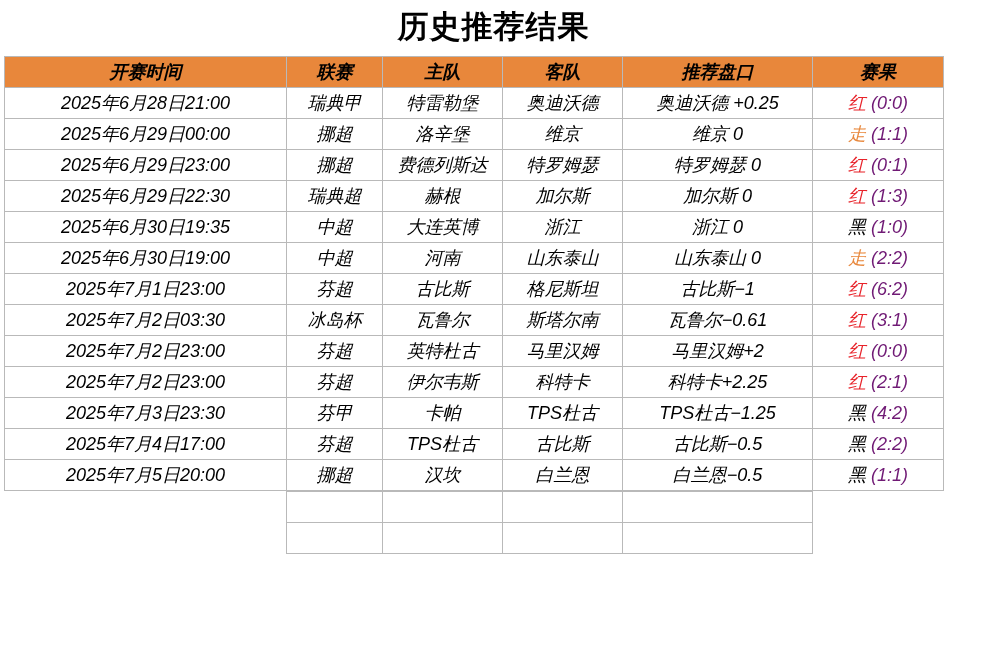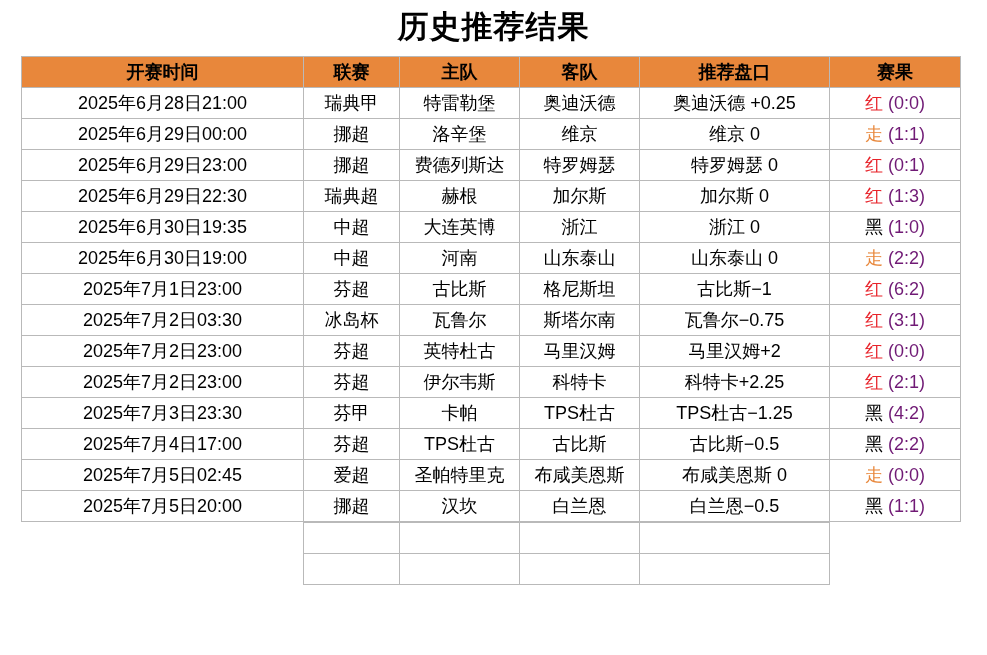--- a/index.html
+++ b/index.html
@@ -25,22 +25,23 @@
     font-size: 31px;
     font-weight: bold;
     color: #000000;
     padding-top: 6px;
     padding-bottom: 8px;
     letter-spacing: 1px;
   }
   table.sheet {
     border-collapse: collapse;
     width: 824px;
-    margin: 0 21px;
+    margin: 0 4px;
     table-layout: fixed;
+    font-style: italic;
   }
   table.sheet td, table.sheet th {
     border: 1px solid #b9b9b9;
     padding: 0;
     height: 30px;
     font-size: 18px;
     color: #000000;
     text-align: center;
     vertical-align: middle;
     white-space: nowrap;
@@ -156,21 +157,21 @@
           <td class="home">古比斯</td>
           <td class="away">格尼斯坦</td>
           <td class="hand">古比斯−1</td>
           <td class="result"><span style="color: rgb(232, 35, 42);">红</span> <span class="score">(6:2)</span></td>
         </tr>
         <tr>
           <td class="time">2025年7月2日03:30</td>
           <td class="league">冰岛杯</td>
           <td class="home">瓦鲁尔</td>
           <td class="away">斯塔尔南</td>
-          <td class="hand">瓦鲁尔−0.75</td>
+          <td class="hand">瓦鲁尔−0.61</td>
           <td class="result"><span style="color: rgb(232, 35, 42);">红</span> <span class="score">(3:1)</span></td>
         </tr>
         <tr>
           <td class="time">2025年7月2日23:00</td>
           <td class="league">芬超</td>
           <td class="home">英特杜古</td>
           <td class="away">马里汉姆</td>
           <td class="hand">马里汉姆+2</td>
           <td class="result"><span style="color: rgb(232, 35, 42);">红</span> <span class="score">(0:0)</span></td>
         </tr>
@@ -190,28 +191,20 @@
           <td class="hand">TPS杜古−1.25</td>
           <td class="result"><span style="color: rgb(0, 0, 0);">黑</span> <span class="score">(4:2)</span></td>
         </tr>
         <tr>
           <td class="time">2025年7月4日17:00</td>
           <td class="league">芬超</td>
           <td class="home">TPS杜古</td>
           <td class="away">古比斯</td>
           <td class="hand">古比斯−0.5</td>
           <td class="result"><span style="color: rgb(0, 0, 0);">黑</span> <span class="score">(2:2)</span></td>
-        </tr>
-        <tr>
-          <td class="time">2025年7月5日02:45</td>
-          <td class="league">爱超</td>
-          <td class="home">圣帕特里克</td>
-          <td class="away">布咸美恩斯</td>
-          <td class="hand">布咸美恩斯 0</td>
-          <td class="result"><span style="color: rgb(232, 135, 59);">走</span> <span class="score">(0:0)</span></td>
         </tr>
         <tr>
           <td class="time">2025年7月5日20:00</td>
           <td class="league">挪超</td>
           <td class="home">汉坎</td>
           <td class="away">白兰恩</td>
           <td class="hand">白兰恩−0.5</td>
           <td class="result"><span style="color: rgb(0, 0, 0);">黑</span> <span class="score">(1:1)</span></td>
         </tr>
       </tbody>

